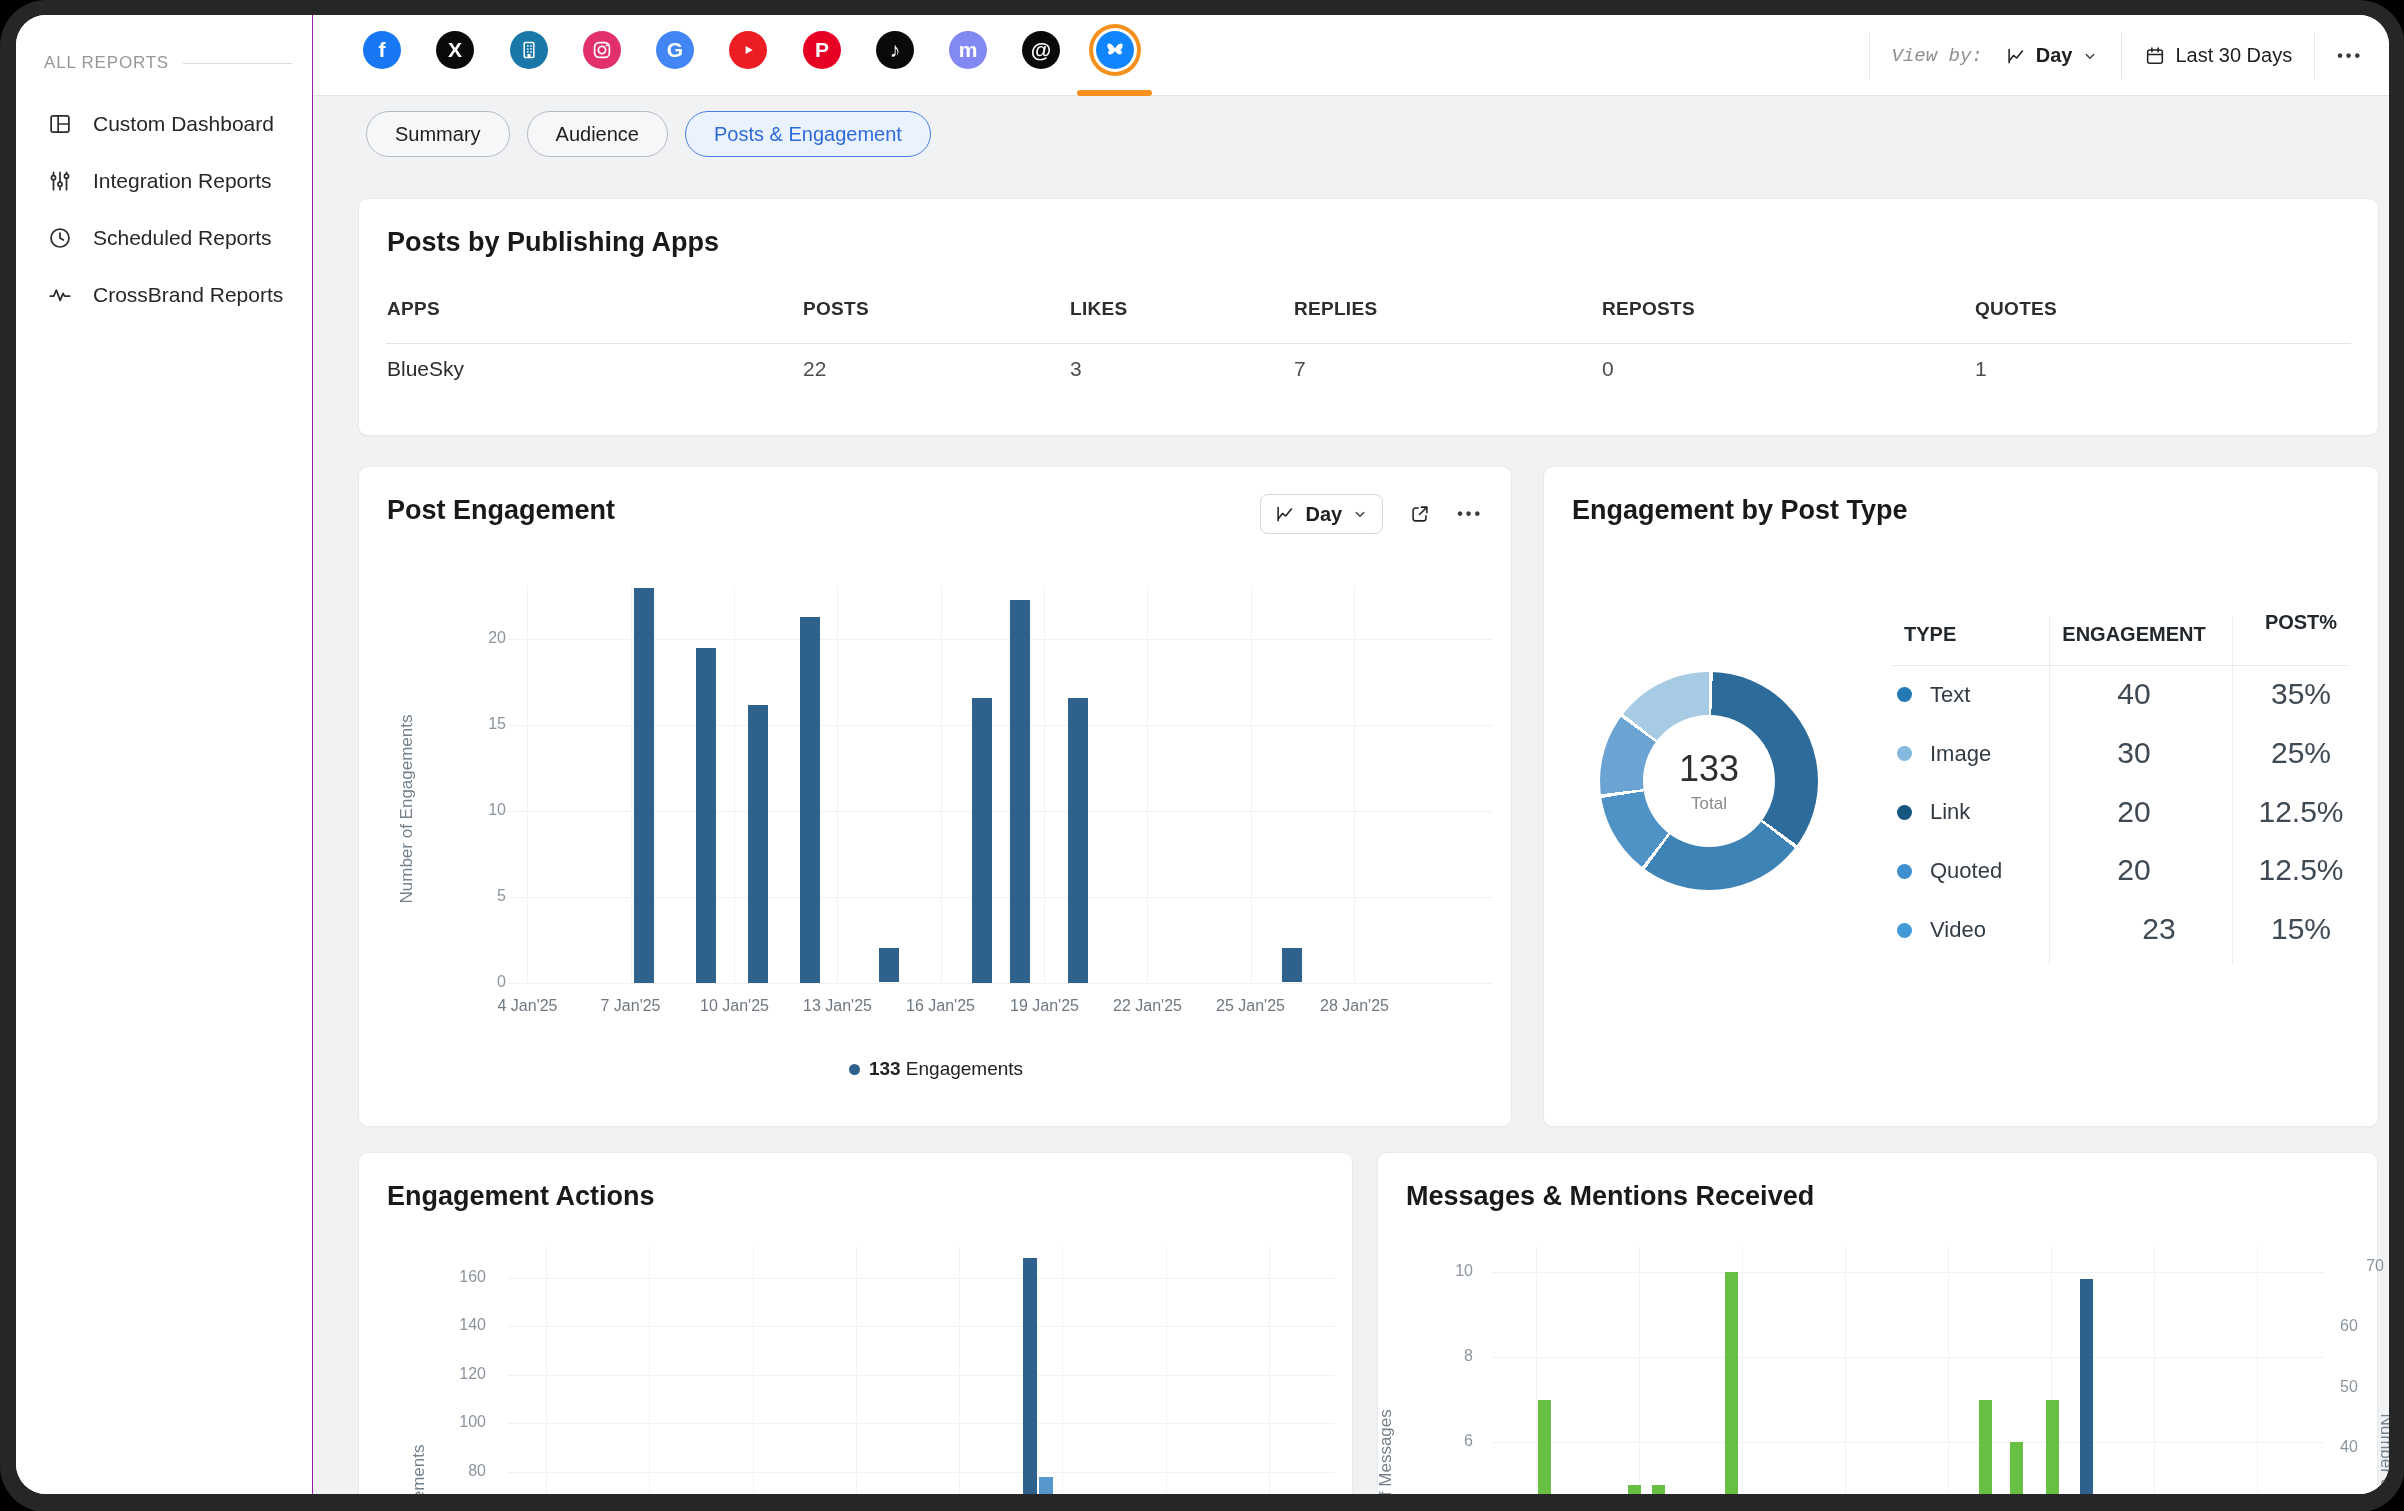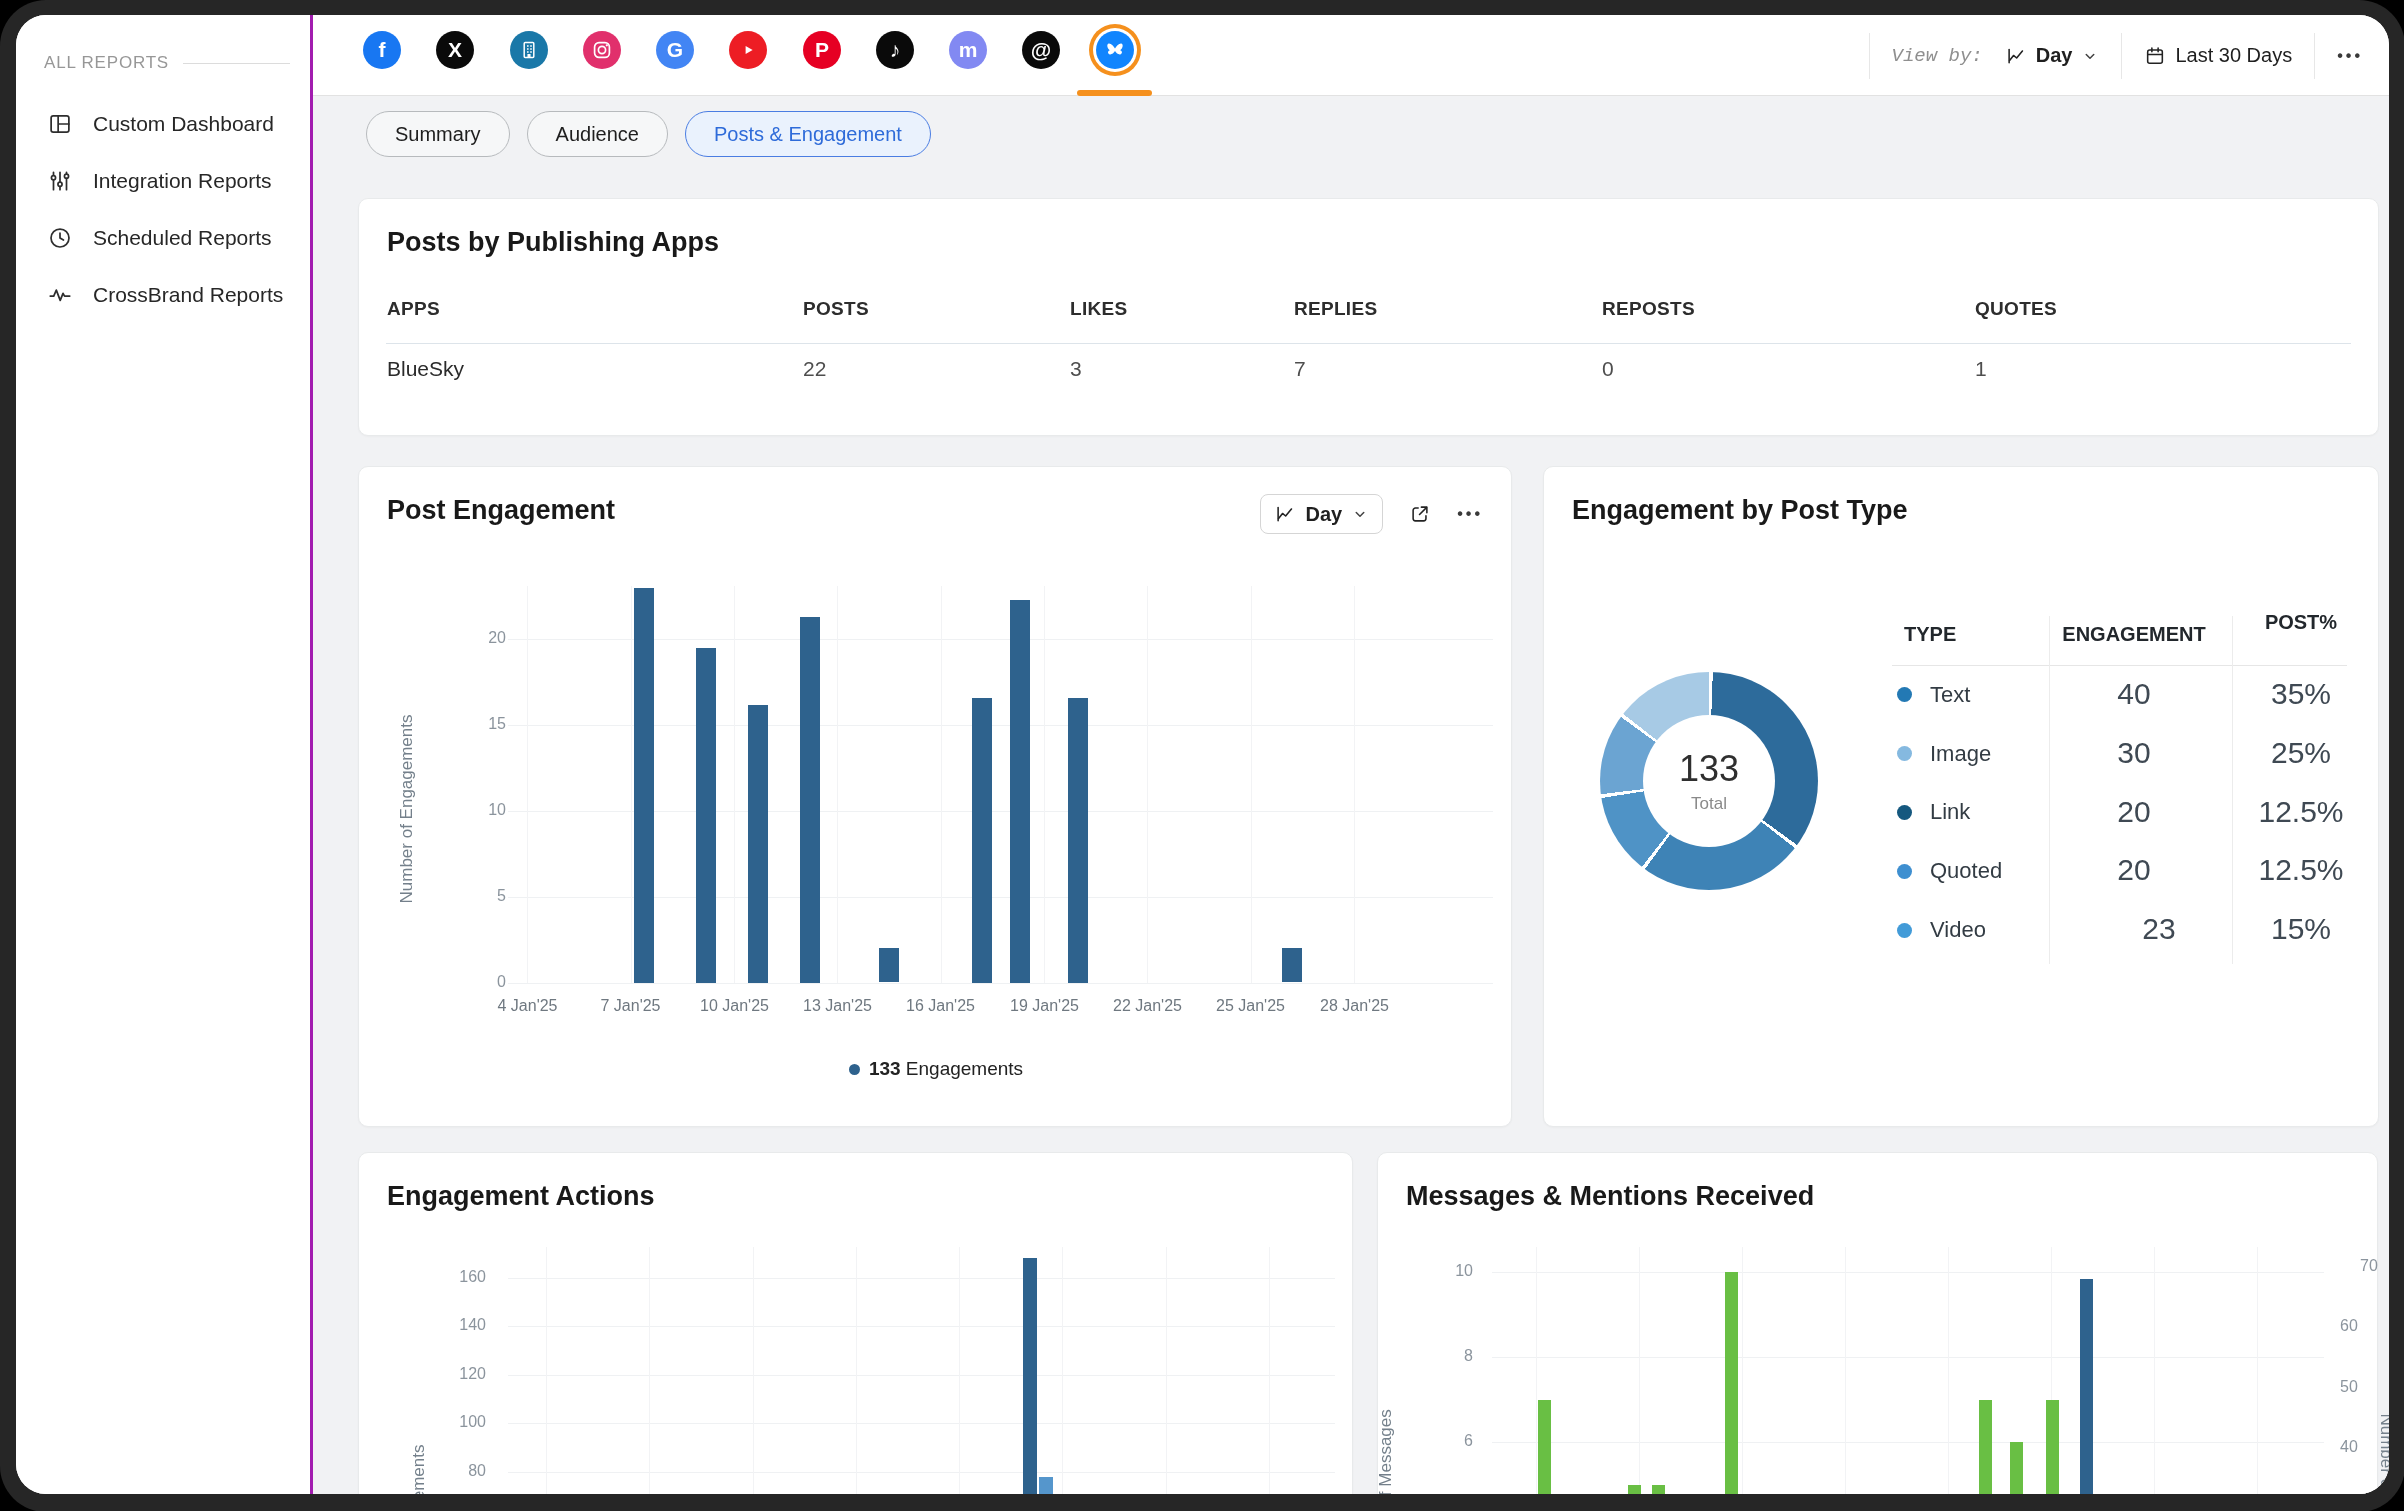--- a/index.html
+++ b/index.html
@@ -2,21 +2,21 @@
 <html style="--accent: #f5901d;"><head>
 <meta charset="utf-8">
 <style>
   html,body{margin:0;padding:0;background:#000;}
   *{box-sizing:border-box;font-family:"Liberation Sans", sans-serif;}
   .stage{position:relative;width:2405px;height:1512px;background:#000;overflow:hidden;}
   .frame{position:absolute;inset:0;background:#262626;border-radius:46px;}
   .window{position:absolute;left:16px;top:15px;right:16px;bottom:18px;background:#fff;border-radius:30px;overflow:hidden;}
 
   
-  .sidebar{position:absolute;left:0;top:0;width:297px;height:100%;background:#fff;border-right:3px solid #a21caf;}
+  .sidebar{position:absolute;left:0;top:0;width:297px;height:100%;background:#fff;border-right:1px solid #a21caf;}
   .sb-header{display:flex;align-items:center;gap:14px;padding:38px 20px 22px 28px;}
   .sb-header span{font-size:17px;color:#979797;letter-spacing:0.8px;white-space:nowrap;}
   .sb-header i{flex:1;height:1px;background:#dcdcdc;}
   .sb-item{position:relative;display:flex;align-items:center;gap:20px;height:57px;padding-left:30px;cursor:pointer;font-size:21px;color:#272727;}
   .sb-item.selected{background:#efefef;font-weight:700;}
   .sb-item.selected .sb-bar{position:absolute;left:0;top:0;bottom:0;width:7px;background:var(--accent);}
   .sb-icon{width:27px;height:27px;display:flex;align-items:center;justify-content:center;}
   .sb-icon svg{width:26px;height:26px;fill:none;stroke:#2e2e2e;stroke-width:1.6;stroke-linecap:round;stroke-linejoin:round;}
 
   
@@ -355,21 +355,21 @@
 
     <div class="card" id="card-messages" style="left:1361px;top:1137px;width:1001px;height:683px;">
       <div class="card-title">Messages &amp; Mentions Received</div>
       <div id="messages-chart">
           <div class="gridh" style="left: 114px; width: 832px; top: 119px;"></div>
           <div class="ytick" style="left: 51px; top: 109px;">10</div>
           <div class="gridh" style="left: 114px; width: 832px; top: 204px;"></div>
           <div class="ytick" style="left: 51px; top: 194px;">8</div>
           <div class="gridh" style="left: 114px; width: 832px; top: 289px;"></div>
           <div class="ytick" style="left: 51px; top: 279px;">6</div>
-          <div class="ytick" style="left: 982px; top: 104px; text-align: left;">70</div>
+          <div class="ytick" style="left: 962px; top: 104px; text-align: right;">70</div>
           <div class="ytick" style="left: 962px; top: 164px; text-align: left;">60</div>
           <div class="ytick" style="left: 962px; top: 225px; text-align: left;">50</div>
           <div class="ytick" style="left: 962px; top: 285px; text-align: left;">40</div>
           <div class="gridv" style="left: 158px; top: 94px; height: 589px;"></div>
           <div class="gridv" style="left: 261px; top: 94px; height: 589px;"></div>
           <div class="gridv" style="left: 364px; top: 94px; height: 589px;"></div>
           <div class="gridv" style="left: 467px; top: 94px; height: 589px;"></div>
           <div class="gridv" style="left: 570px; top: 94px; height: 589px;"></div>
           <div class="gridv" style="left: 673px; top: 94px; height: 589px;"></div>
           <div class="gridv" style="left: 776px; top: 94px; height: 589px;"></div>

